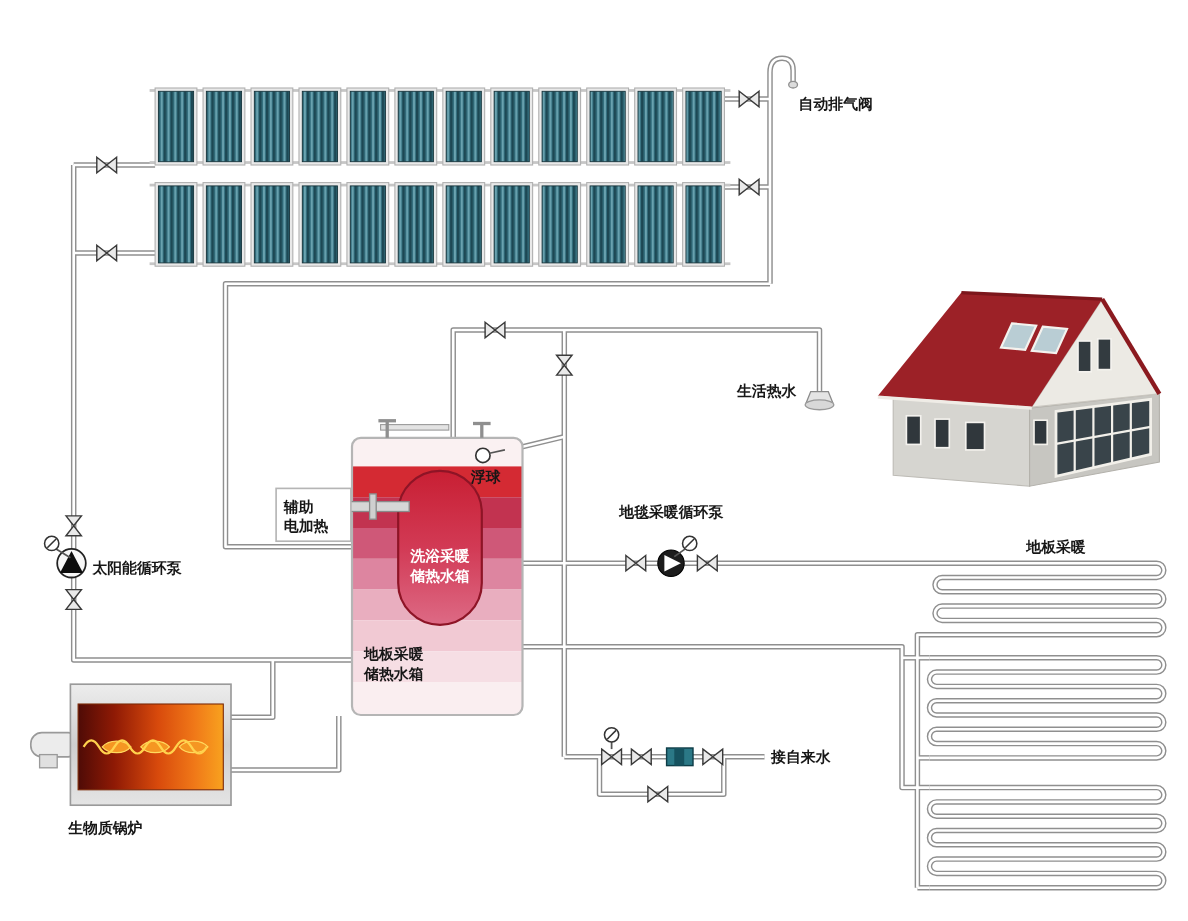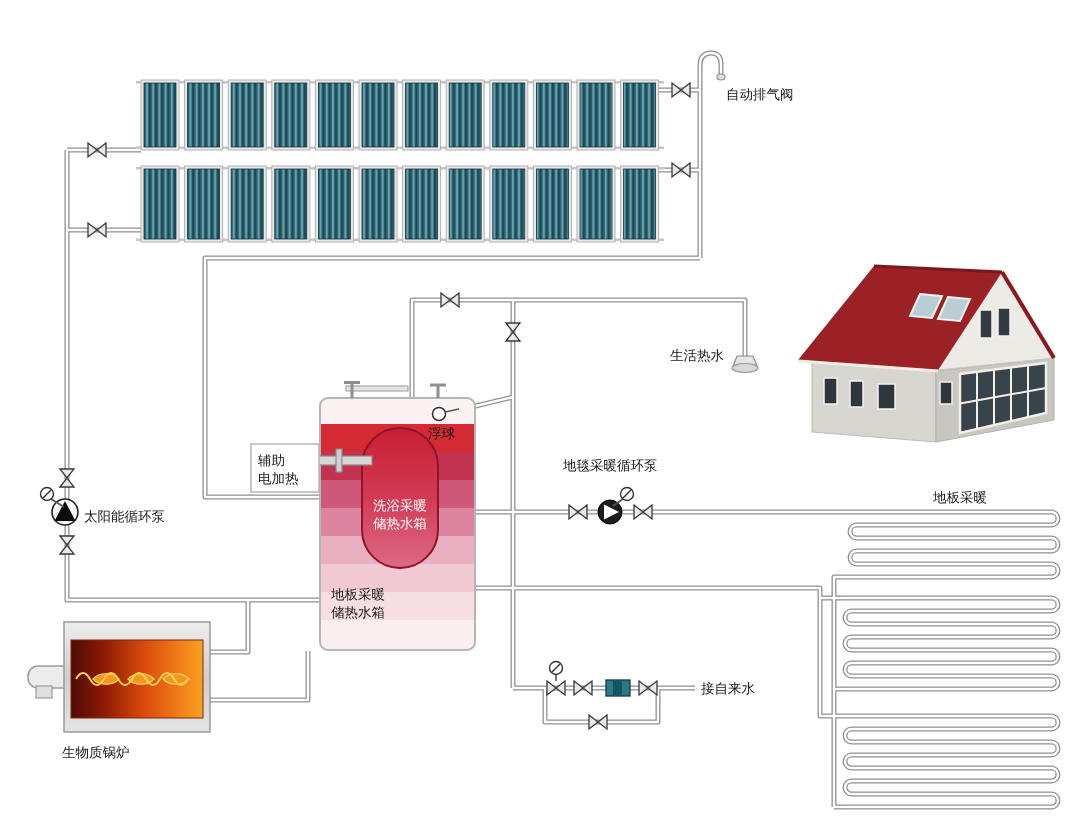--- a/index.html
+++ b/index.html
@@ -1,16 +1,16 @@
 <!DOCTYPE html>
 <html><head>
 <meta charset="utf-8">
 <style>
   html,body{margin:0;padding:0;background:#ffffff;}
-  .stage{width:1080px;height:837px;position:relative;overflow:hidden;}
+  .stage{width:1080px;height:837px;position:relative;overflow:hidden;font-weight:bold;}
   svg{display:block;font-family:"Liberation Sans",sans-serif;}
   .pipe{fill:none;stroke:#8f8f8f;stroke-width:5;stroke-linejoin:round;stroke-linecap:butt;}
   .pipe-core{fill:none;stroke:#ffffff;stroke-width:2.4;stroke-linejoin:round;stroke-linecap:butt;}
   .valve{fill:#e9e9e9;stroke:#3a3a3a;stroke-width:1.3;}
   .gauge{fill:#ffffff;stroke:#333333;stroke-width:1.4;}
   .gauge-stem{fill:none;stroke:#555555;stroke-width:1.6;}
   .lbl{font-size:13.5px;fill:#161616;}
   .lbl-white{font-size:13.5px;fill:#ffffff;text-anchor:middle;}
 </style>
 </head>

